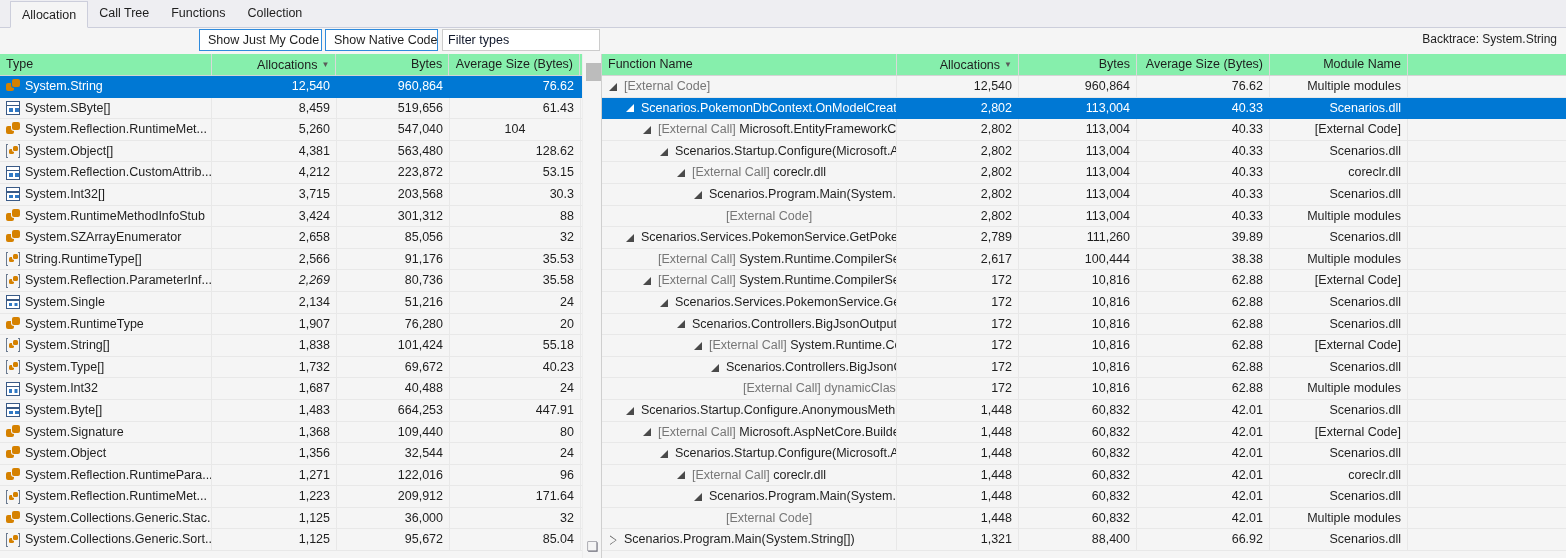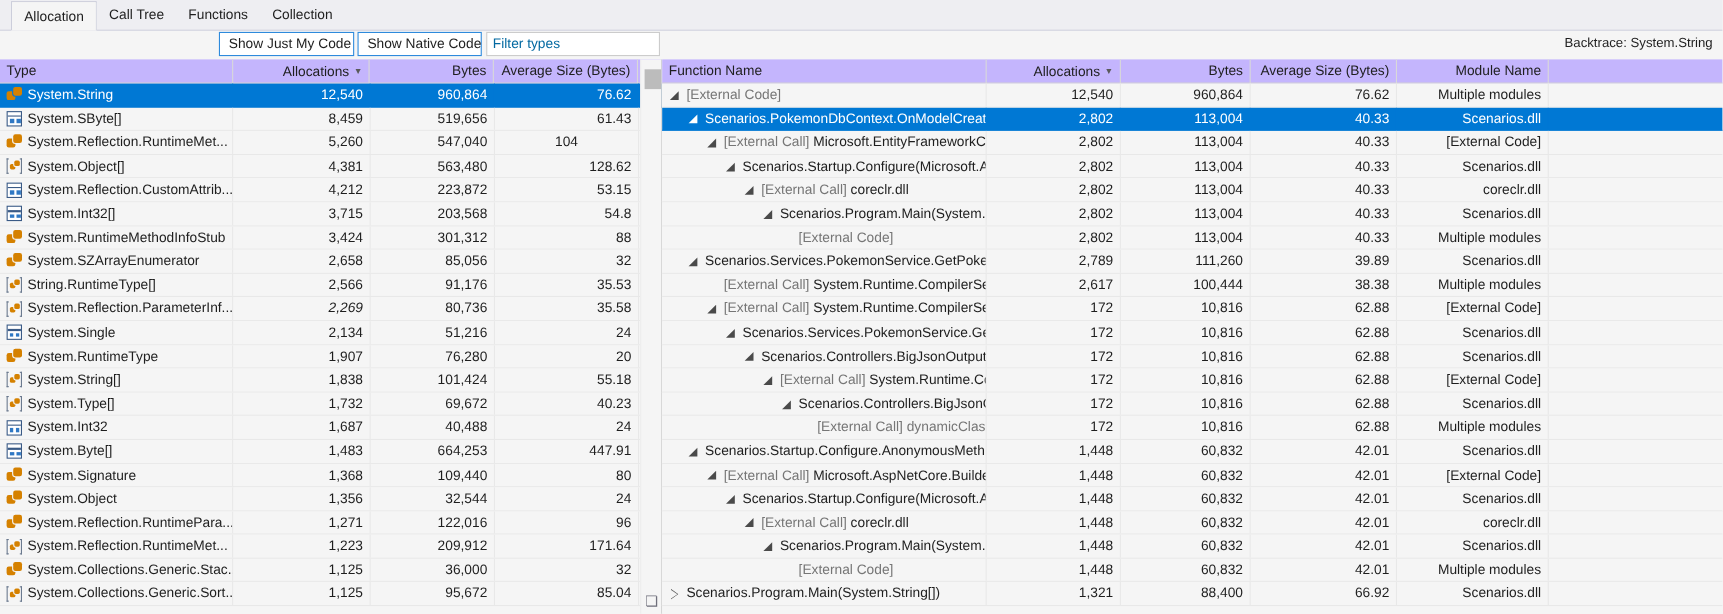--- a/index.html
+++ b/index.html
@@ -30,34 +30,34 @@
     border-bottom:1px solid #f5f5f5;
   }
   .tbtn{
     position:absolute;top:1px;height:22px;line-height:21px;
     border:1px solid #2e8adc;background:#ffffff;color:#1e1e1e;
     font-size:12.5px;padding:0 8px;box-sizing:border-box;cursor:default;
     white-space:nowrap;text-align:center;
   }
   .tinput{
     position:absolute;top:1px;height:22px;line-height:21px;
-    border:1px solid #cccccc;background:#ffffff;color:#0369a1;
+    border:1px solid #cccccc;background:#ffffff;color:#0f172a;
     font-size:12.5px;padding:0 5px;box-sizing:border-box;white-space:nowrap;
   }
   .backtrace{
     position:absolute;top:4px;right:9px;font-size:12px;color:#1e1e1e;white-space:nowrap;
   }
   
   .panes{display:flex;height:505px;}
   .pane{position:relative;background:#f5f5f5;}
   .pane-left{width:602px;border-right:1px solid #cfcfcf;box-sizing:border-box;}
   .pane-right{width:964px;}
 
   .hdr{
-    height:22px;display:flex;background:#c4b5fd;border-bottom:1px solid #d4d4d4;
+    height:22px;display:flex;background:#86efac;border-bottom:1px solid #d4d4d4;
     box-sizing:border-box;
   }
   .hcell{
     box-sizing:border-box;height:22px;line-height:21px;font-size:12.5px;color:#1e1e1e;
     border-right:1px solid #d9d9d9;padding:0 6px;white-space:nowrap;overflow:hidden;
     cursor:default;
   }
   .hcell.right{text-align:right;}
   .sortarrow{display:inline-block;margin-left:4px;font-size:8px;vertical-align:2px;color:#5a5a5a;}
 
@@ -230,21 +230,21 @@
           <div class="cell right" style="width: 113px;">223,872</div>
           <div class="cell right" style="width: 131px;">53.15</div>
         </div>
         <div class="row">
           <div class="cell name" style="width: 212px;">
             <span class="ic ic-struct"></span>
             <span>System.Int32[]</span>
           </div>
           <div class="cell right" style="width: 125px;">3,715</div>
           <div class="cell right" style="width: 113px;">203,568</div>
-          <div class="cell right" style="width: 131px;">54.8</div>
+          <div class="cell right" style="width: 131px;">30.3</div>
         </div>
         <div class="row">
           <div class="cell name" style="width: 212px;">
             <span class="ic ic-class"></span>
             <span>System.RuntimeMethodInfoStub</span>
           </div>
           <div class="cell right" style="width: 125px;">3,424</div>
           <div class="cell right" style="width: 113px;">301,312</div>
           <div class="cell right" style="width: 131px;">88</div>
         </div>

